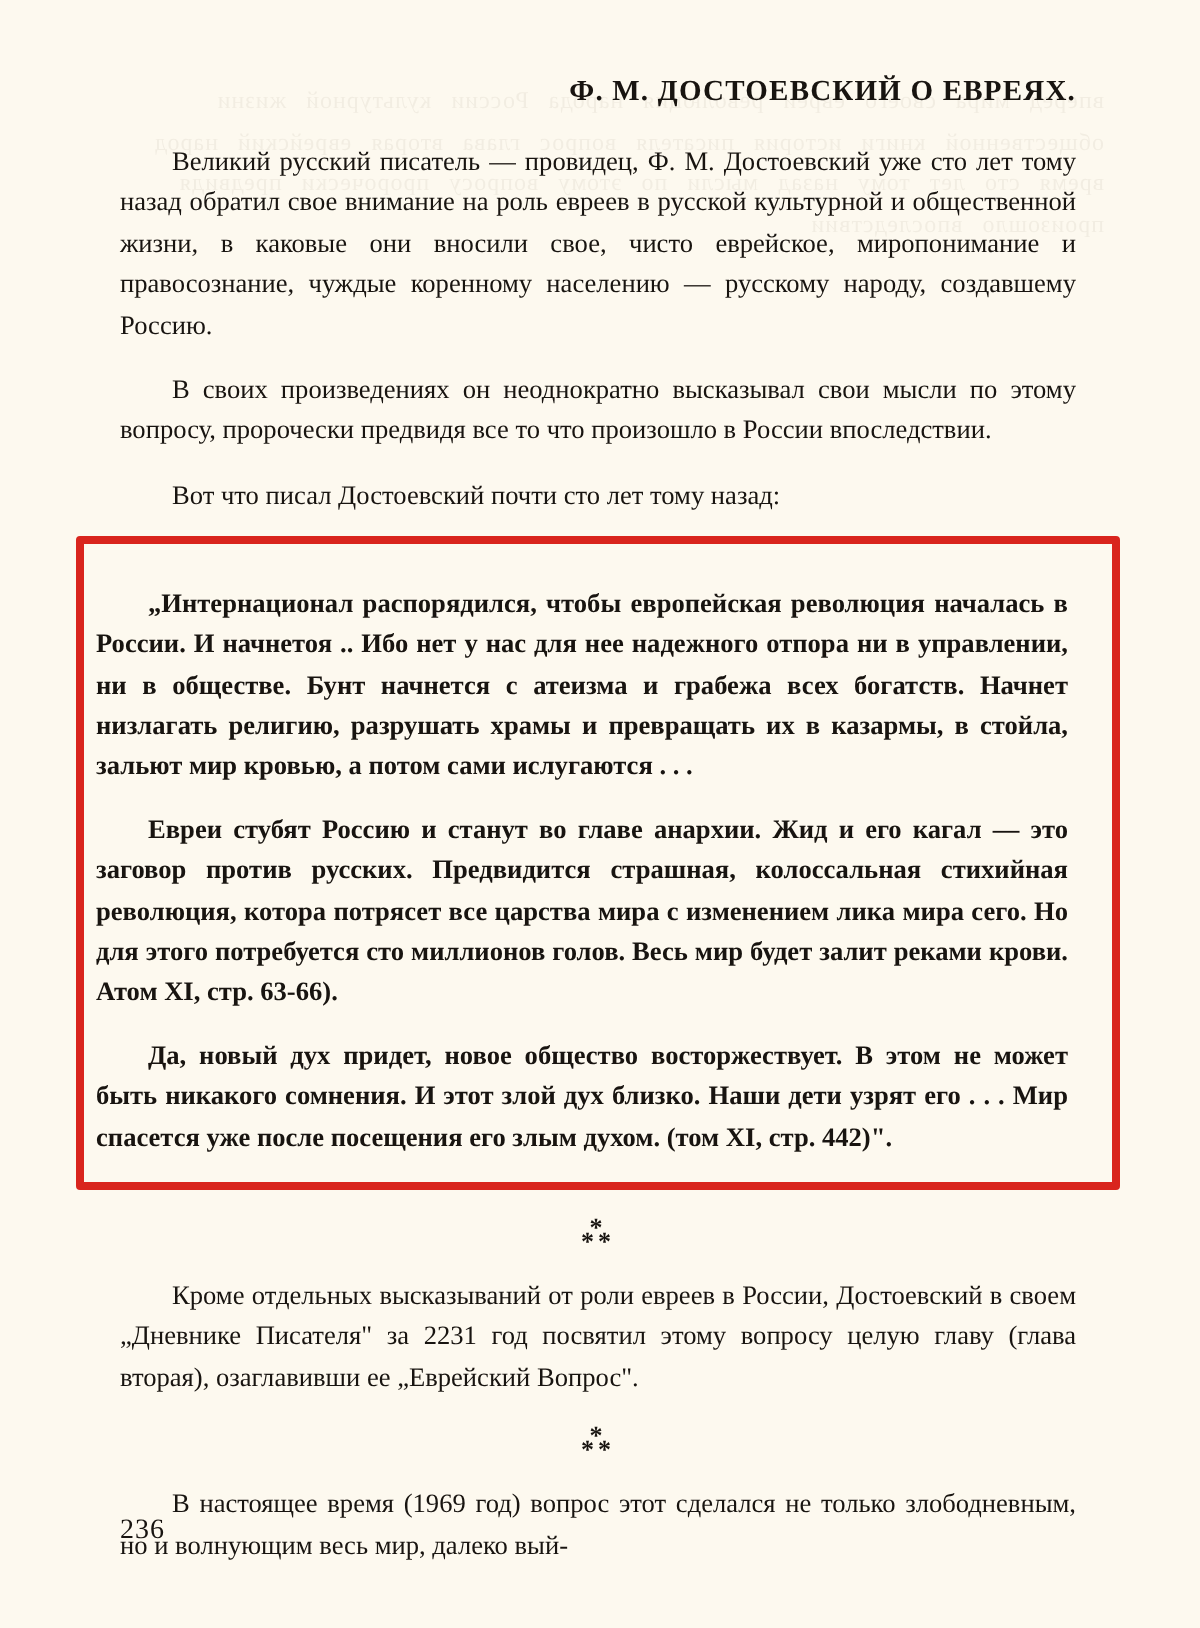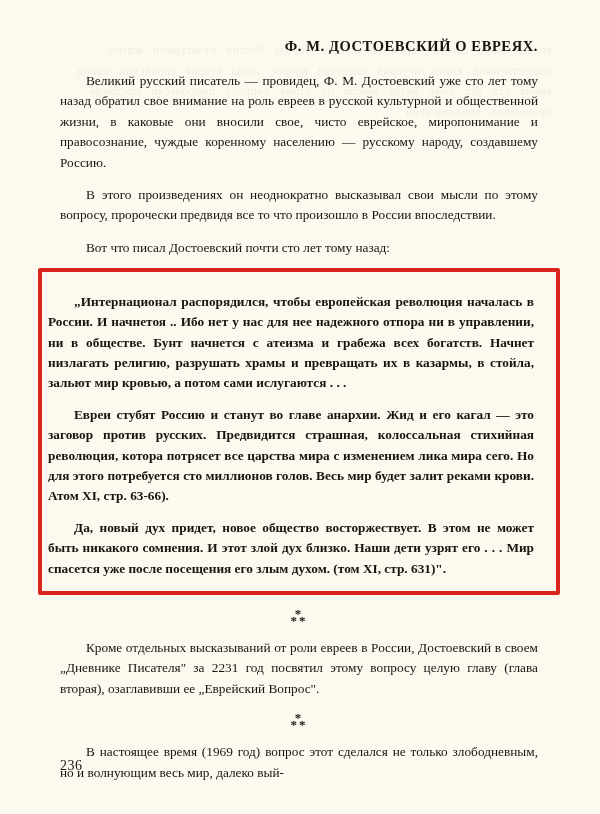--- a/index.html
+++ b/index.html
@@ -98,27 +98,27 @@
 <body>
 
 <div class="bleed">впеpед мира своего евреи революция народа России культурной жизни общественной книги история писателя вопрос глава вторая еврейский народ время сто лет тому назад мысли по этому вопросу пророчески предвидя произошло впоследствии</div>
 
 <div class="page">
   <div class="content">
 
     <h1 class="doc-title">Ф. М. ДОСТОЕВСКИЙ О ЕВРЕЯХ.</h1>
 
     <p class="para">Великий русский писатель — провидец, Ф. М. Достоевский уже сто лет тому назад обратил свое внимание на роль евреев в русской культурной и общественной жизни, в каковые они вносили свое, чисто еврейское, миропонимание и правосознание, чуждые коренному населению — русскому народу, создавшему Россию.</p>
-    <p class="para">В этого произведениях он неоднократно высказывал свои мысли по этому вопросу, пророчески предвидя все то что произошло в России впоследствии.</p>
+    <p class="para">В своих произведениях он неоднократно высказывал свои мысли по этому вопросу, пророчески предвидя все то что произошло в России впоследствии.</p>
     <p class="para">Вот что писал Достоевский почти сто лет тому назад:</p>
 
     <div class="quote-box">
       <p class="para">„Интернационал распорядился, чтобы европейская революция началась в России. И начнетоя .. Ибо нет у нас для нее надежного отпора ни в управлении, ни в обществе. Бунт начнется с атеизма и грабежа всех богатств. Начнет низлагать религию, разрушать храмы и превращать их в казармы, в стойла, зальют мир кровью, а потом сами ислугаются . . .</p>
       <p class="para">Евреи стубят Россию и станут во главе анархии. Жид и его кагал — это заговор против русских. Предвидится страшная, колоссальная стихийная революция, котора потрясет все царства мира с изменением лика мира сего. Но для этого потребуется сто миллионов голов. Весь мир будет залит реками крови. Атом XI, стр. 63-66).</p>
-      <p class="para">Да, новый дух придет, новое общество восторжествует. В этом не может быть никакого сомнения. И этот злой дух близко. Наши дети узрят его . . . Мир спасется уже после посещения его злым духом. (том XI, стр. 631)".</p>
+      <p class="para">Да, новый дух придет, новое общество восторжествует. В этом не может быть никакого сомнения. И этот злой дух близко. Наши дети узрят его . . . Мир спасется уже после посещения его злым духом. (том XI, стр. 442)".</p>
     </div>
 
     <div class="stars">
       <span class="top">*</span>
       <span class="bottom">**</span>
     </div>
 
     <p class="para">Кроме отдельных высказываний от роли евреев в России, Достоевский в своем „Дневнике Писателя" за 2231 год посвятил этому вопросу целую главу (глава вторая), озаглавивши ее „Еврейский Вопрос".</p>
 
     <div class="stars">

